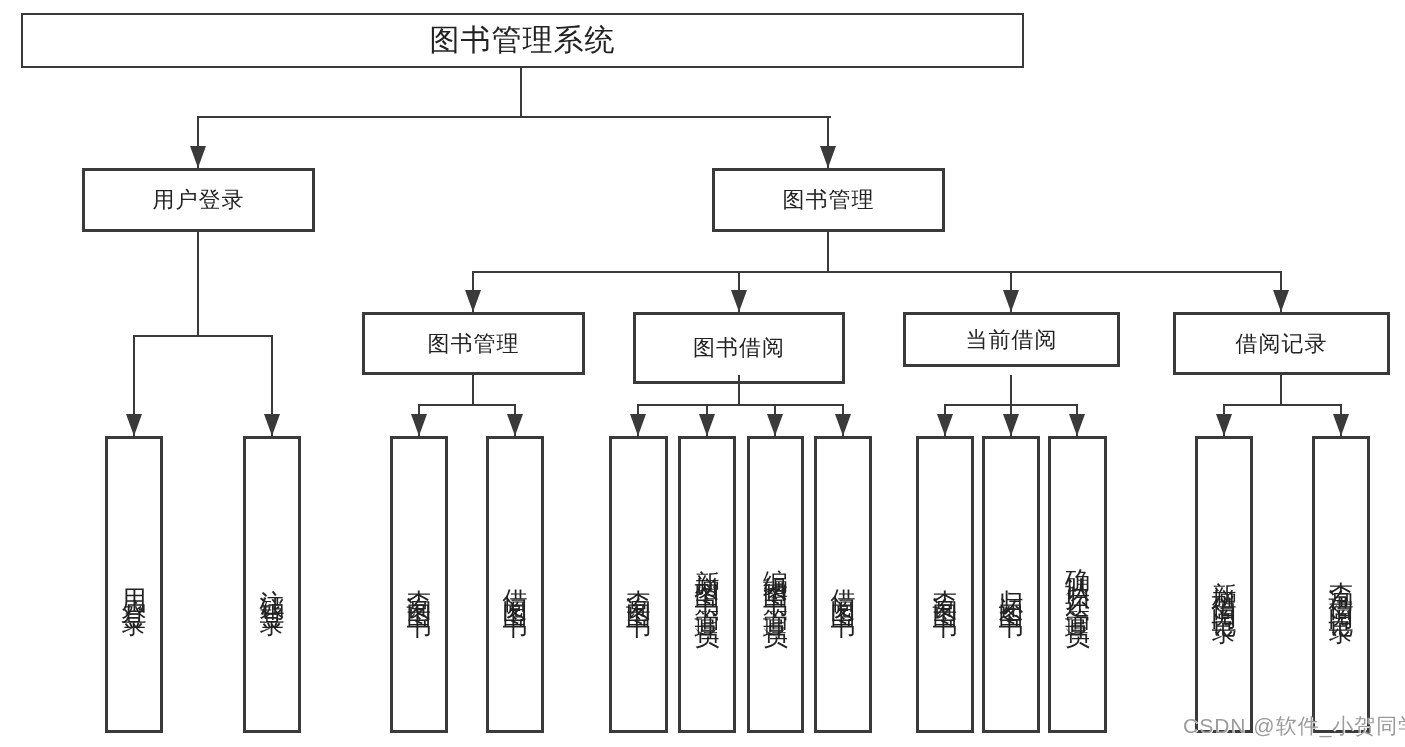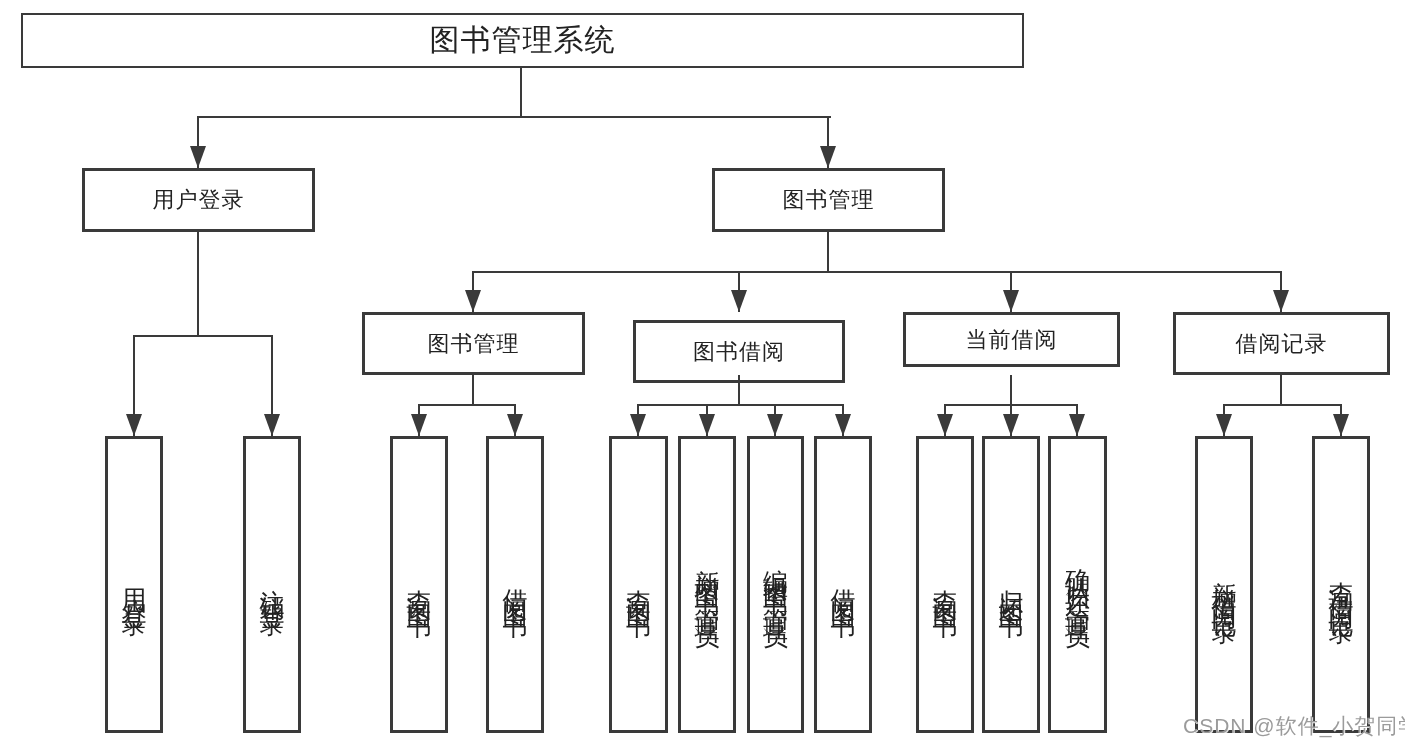--- a/index.html
+++ b/index.html
@@ -41,21 +41,21 @@
 <body>
 
 <div class="stage">
 
   <div class="box root" style="left:21px;top:13px;width:1003px;height:55px">图书管理系统</div>
 
   <div class="box" style="left:82px;top:168px;width:233px;height:64px">用户登录</div>
   <div class="box" style="left:712px;top:168px;width:233px;height:64px">图书管理</div>
 
   <div class="box" style="left:362px;top:312px;width:223px;height:63px">图书管理</div>
-  <div class="box" style="left:633px;top:320px;width:212px;height:63px">图书借阅</div>
+  <div class="box" style="left:633px;top:312px;width:212px;height:72px">图书借阅</div>
   <div class="box" style="left:903px;top:312px;width:217px;height:55px">当前借阅</div>
   <div class="box" style="left:1173px;top:312px;width:217px;height:63px">借阅记录</div>
 
   <div class="vbox" style="left:105px;top:436px;width:58px;height:297px">
     <span>用户登录</span>
     </div>
   <div class="vbox" style="left:243px;top:436px;width:58px;height:297px">
     <span>注销登录</span>
     </div>
 

